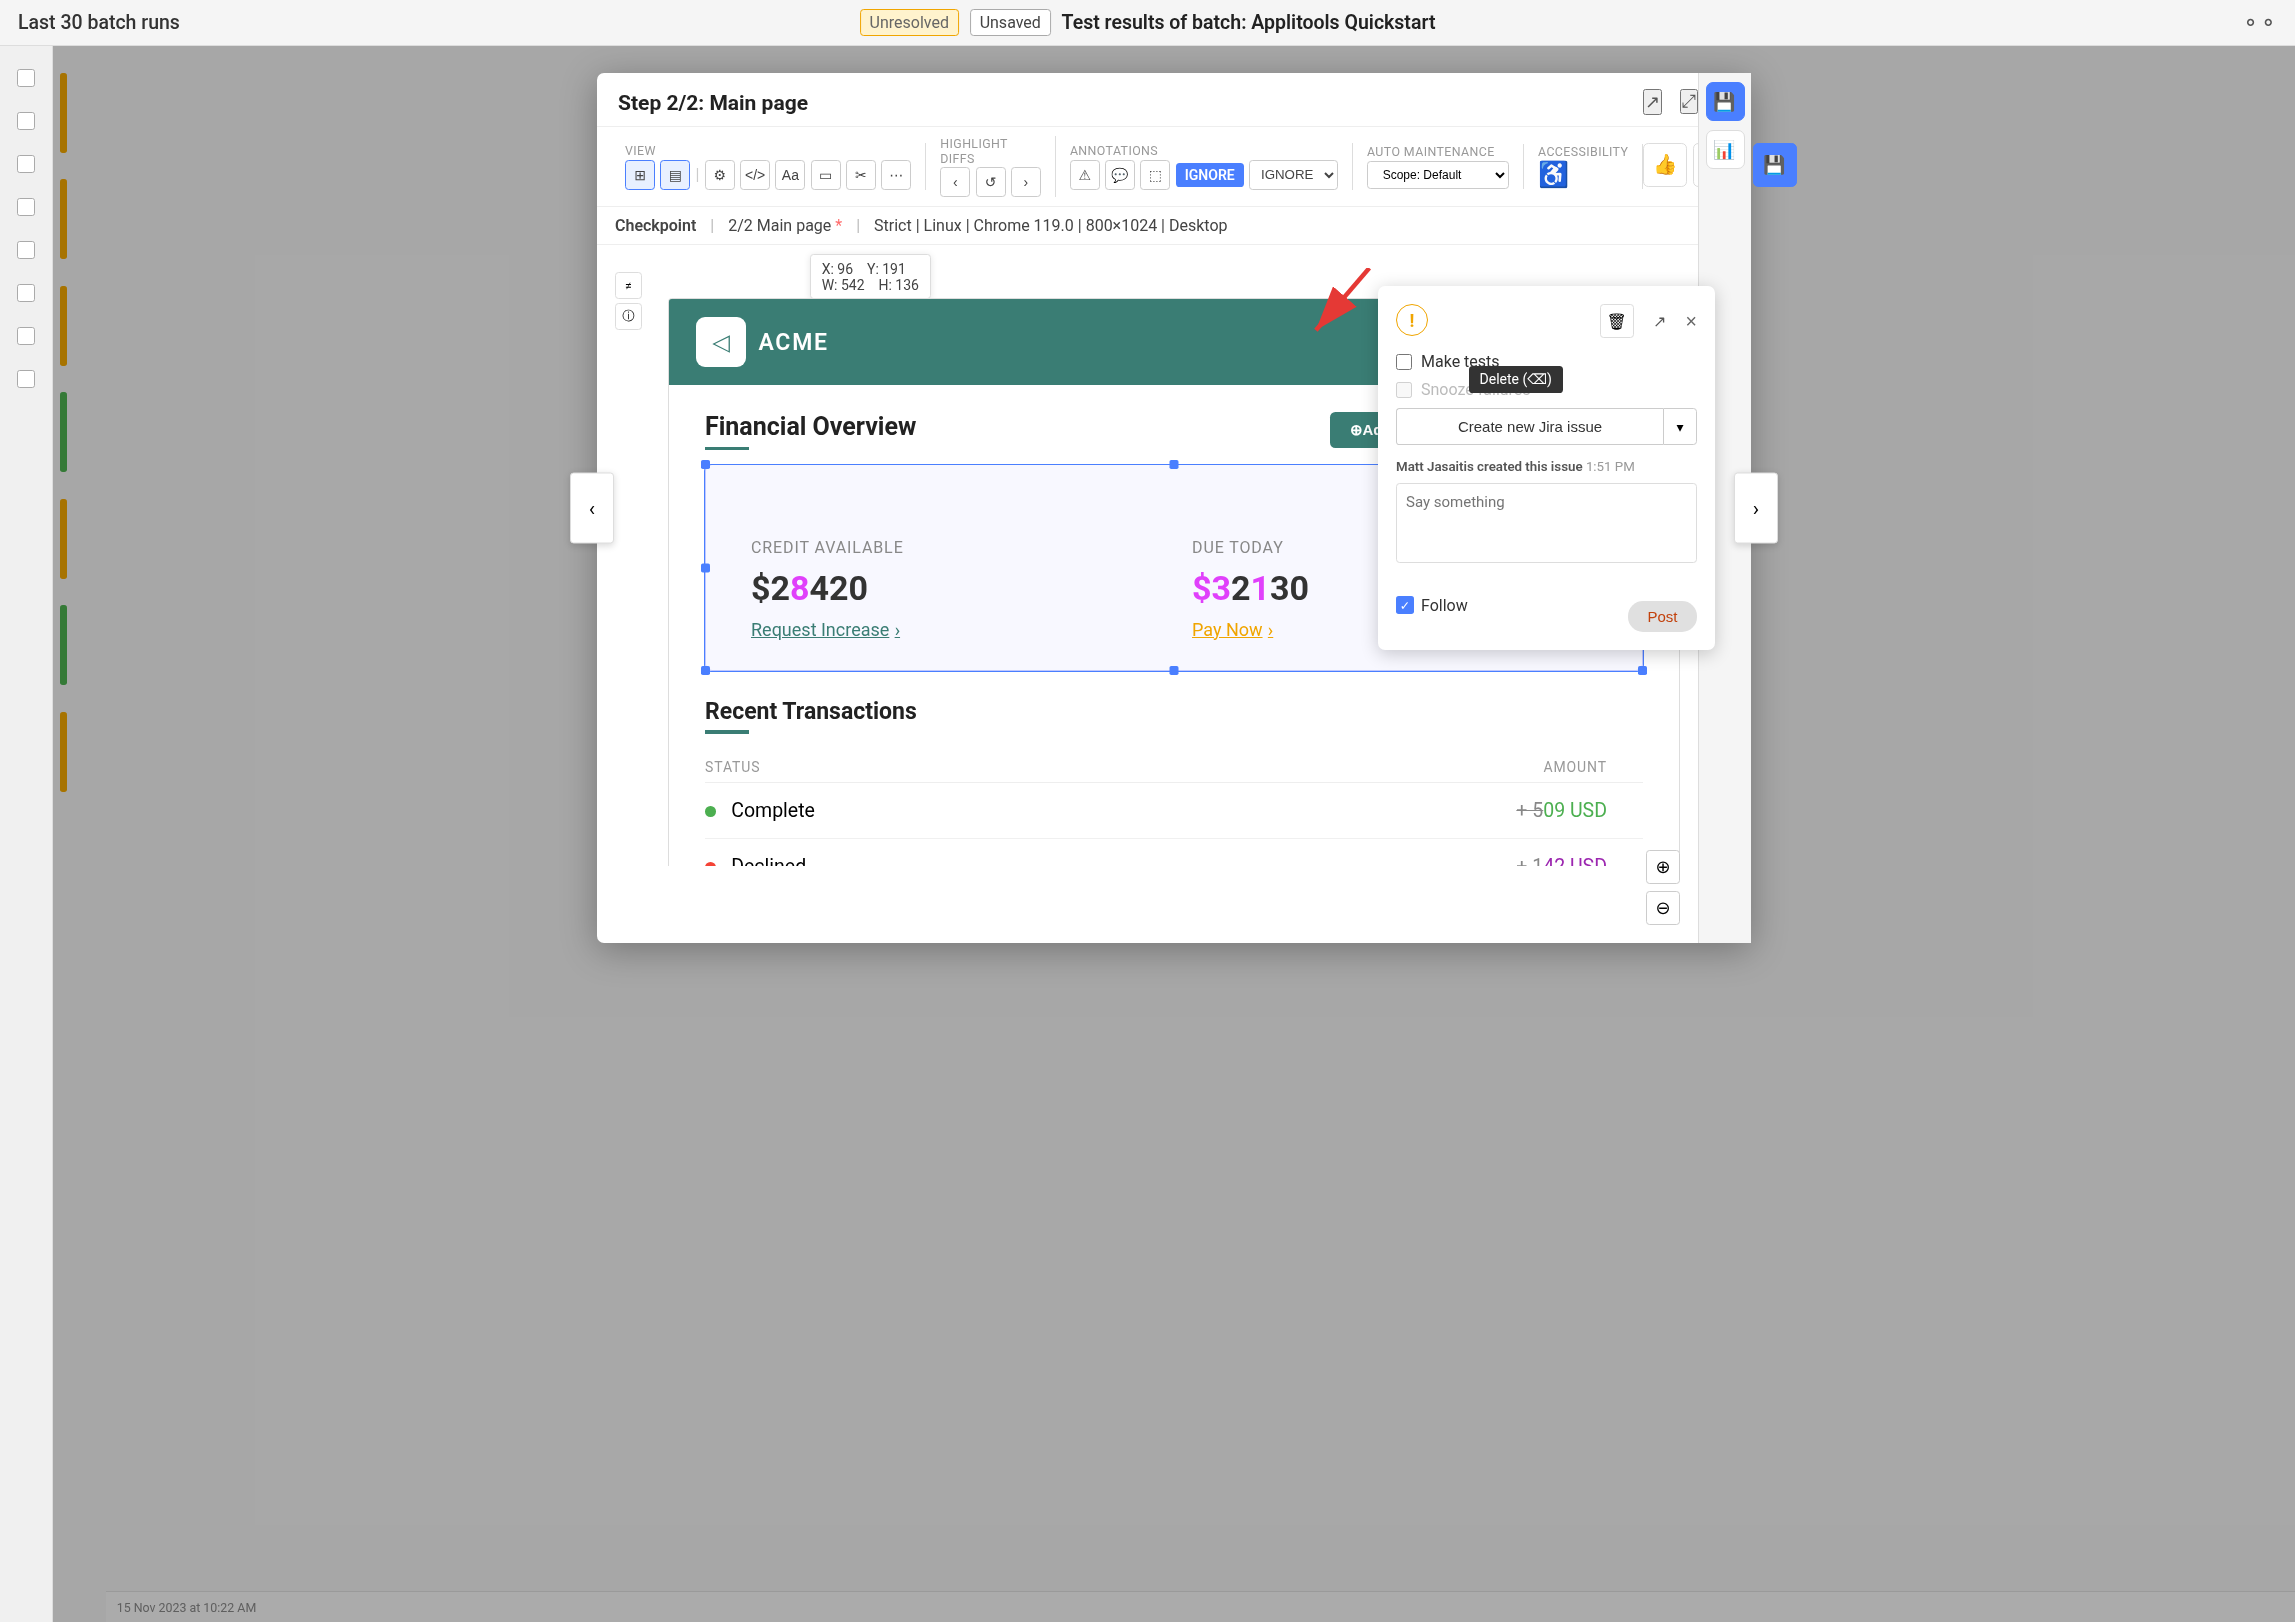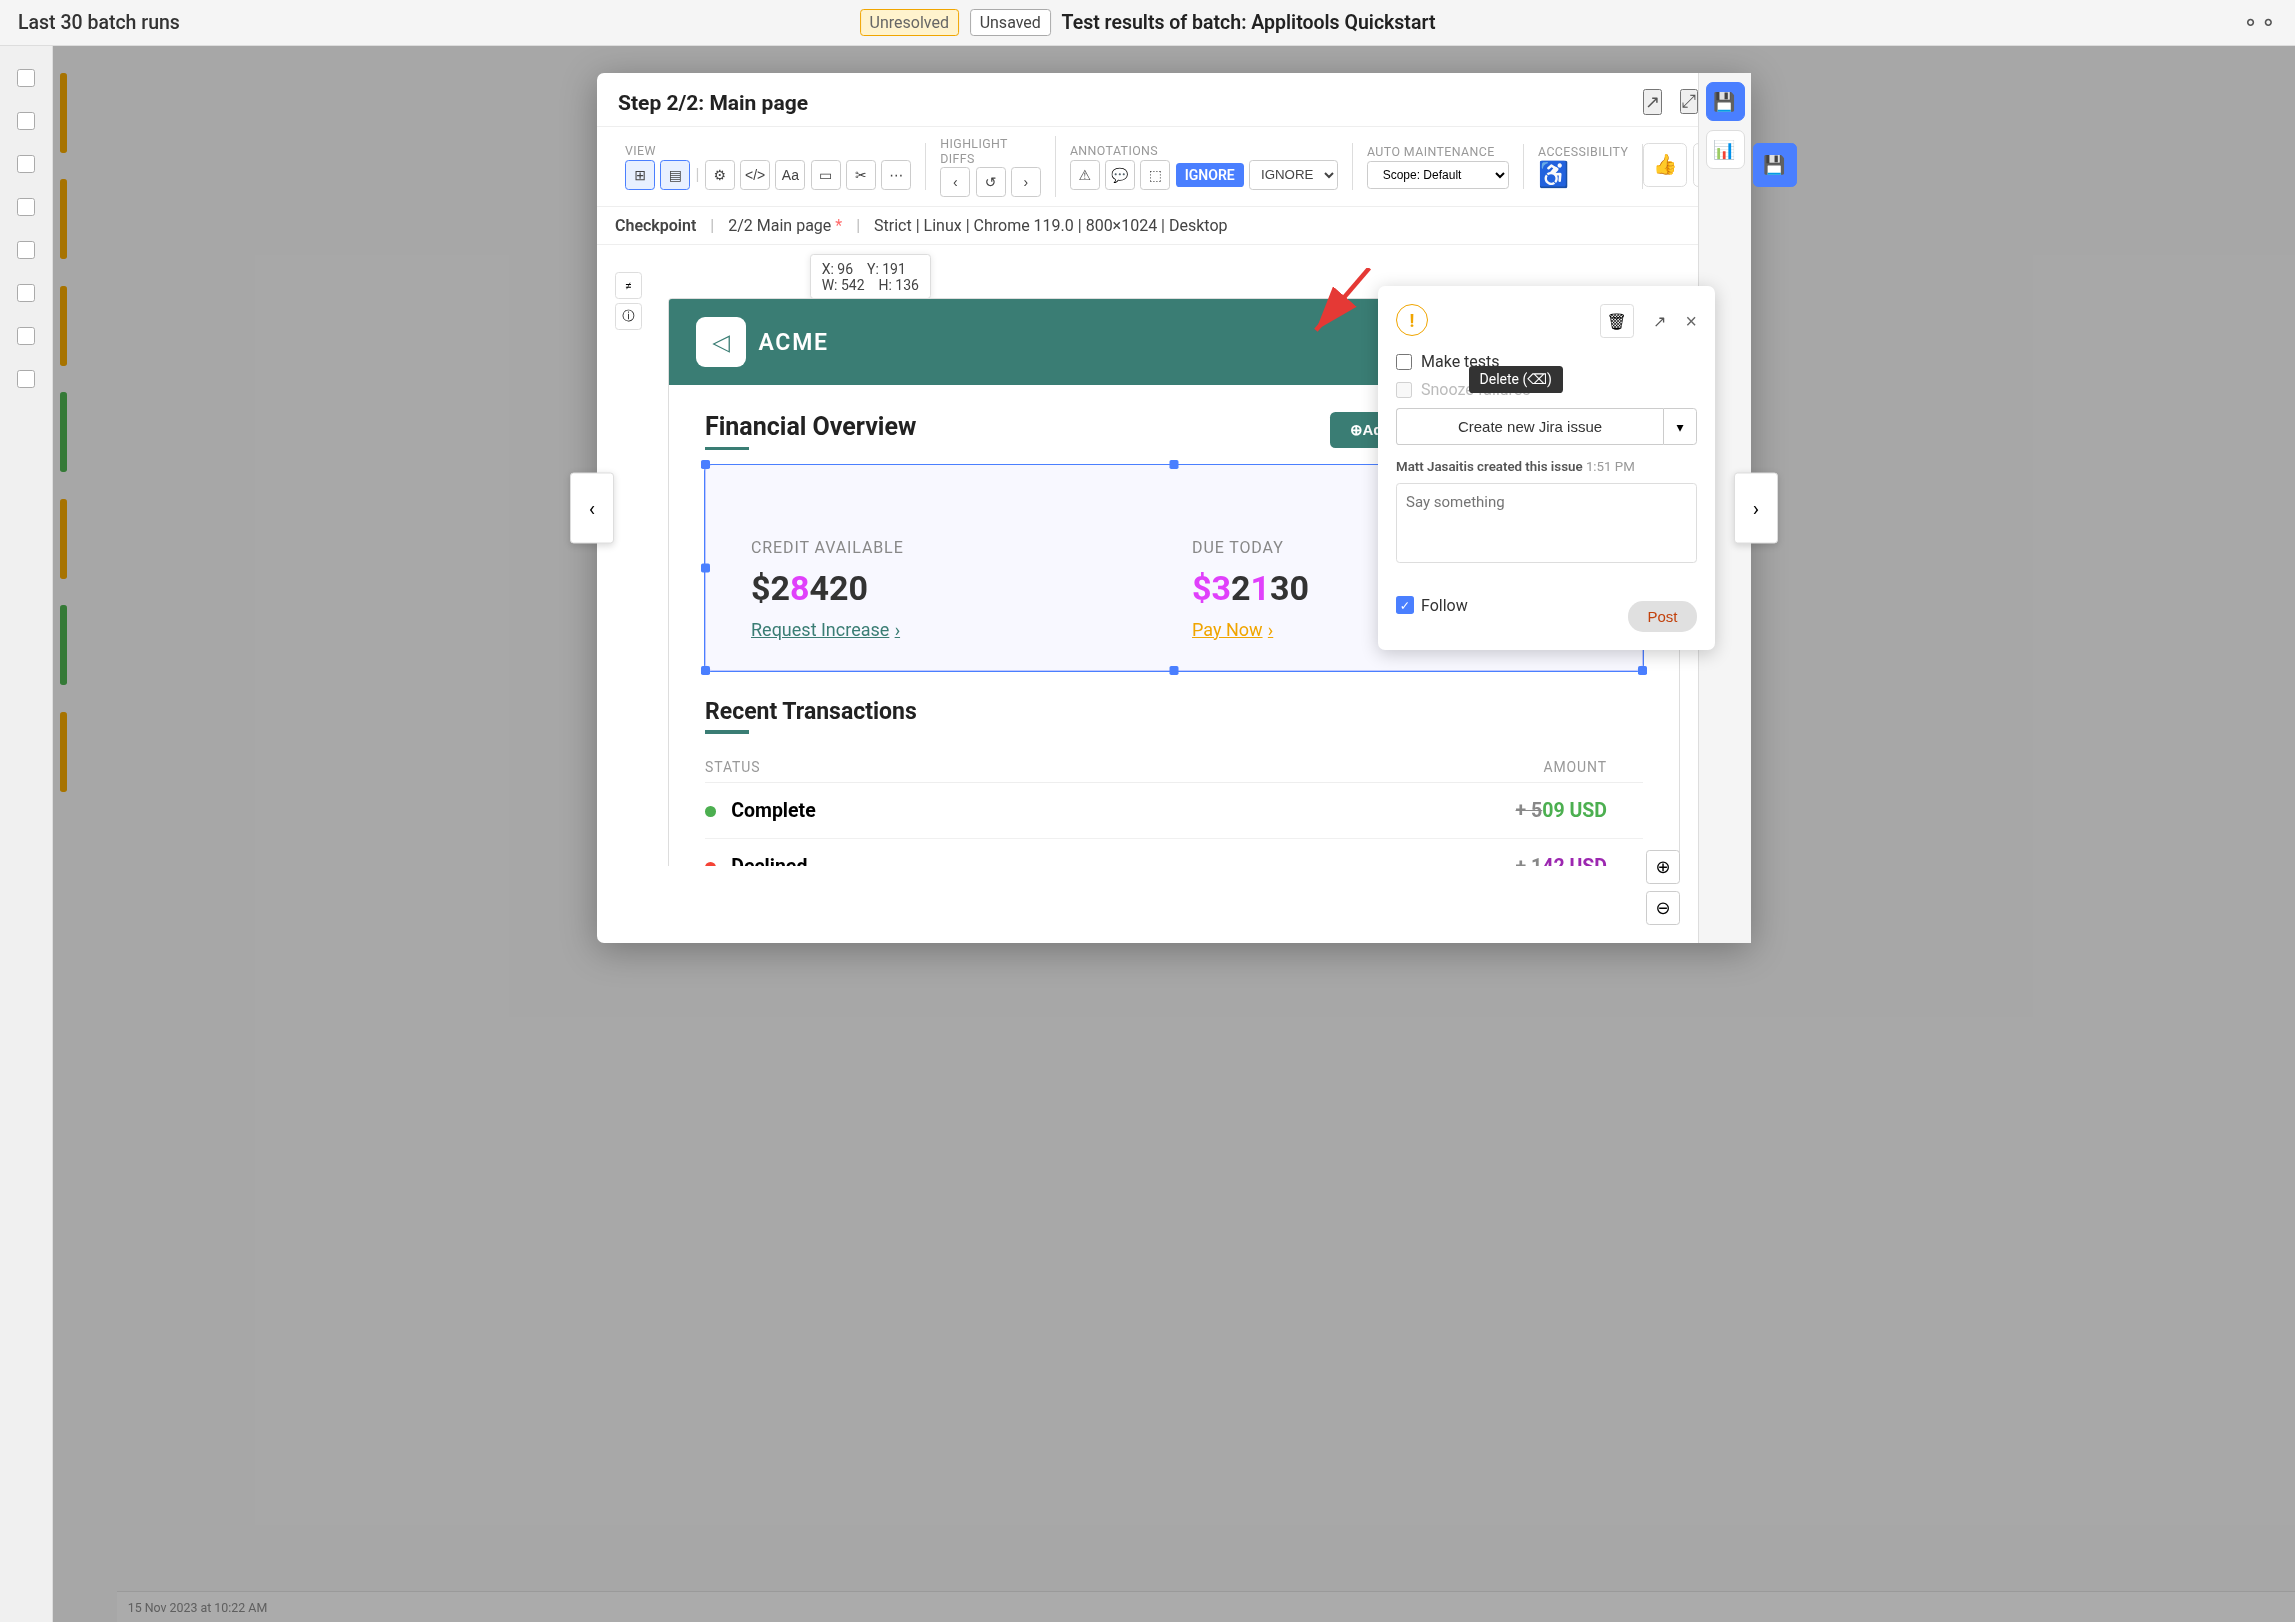--- a/index.html
+++ b/index.html
@@ -470,21 +470,20 @@
       letter-spacing: 0.9px;
     }
     .tx-col-status { flex: 1; }
     .tx-col-amount { flex: 1; text-align: right; padding-right: 36px; }
     .tx-row {
       display: flex;
       align-items: center;
       padding: 16px 0;
       border-bottom: 0.9px solid #f0f0f0;
       font-size: 19.5px;
-      font-weight: bold;
     }
     .status-dot {
       width: 10.7px;
       height: 10.7px;
       border-radius: 50%;
       display: inline-block;
       margin-right: 10.7px;
     }
     .status-dot.green { background: #4caf50; }
     .status-dot.red { background: #f44336; }
@@ -766,21 +765,21 @@
       display: flex;
       align-items: center;
       justify-content: center;
       font-size: 12.4px;
     }
 
     
     .page-timestamp {
       position: absolute;
       bottom: 0;
-      left: 64px;
+      left: 53px;
       right: 0;
       height: 32px;
       background: #f5f5f5;
       border-top: 0.9px solid #ddd;
       display: flex;
       align-items: center;
       padding: 0 10.7px;
       font-size: 12.4px;
       color: #888;
     }

